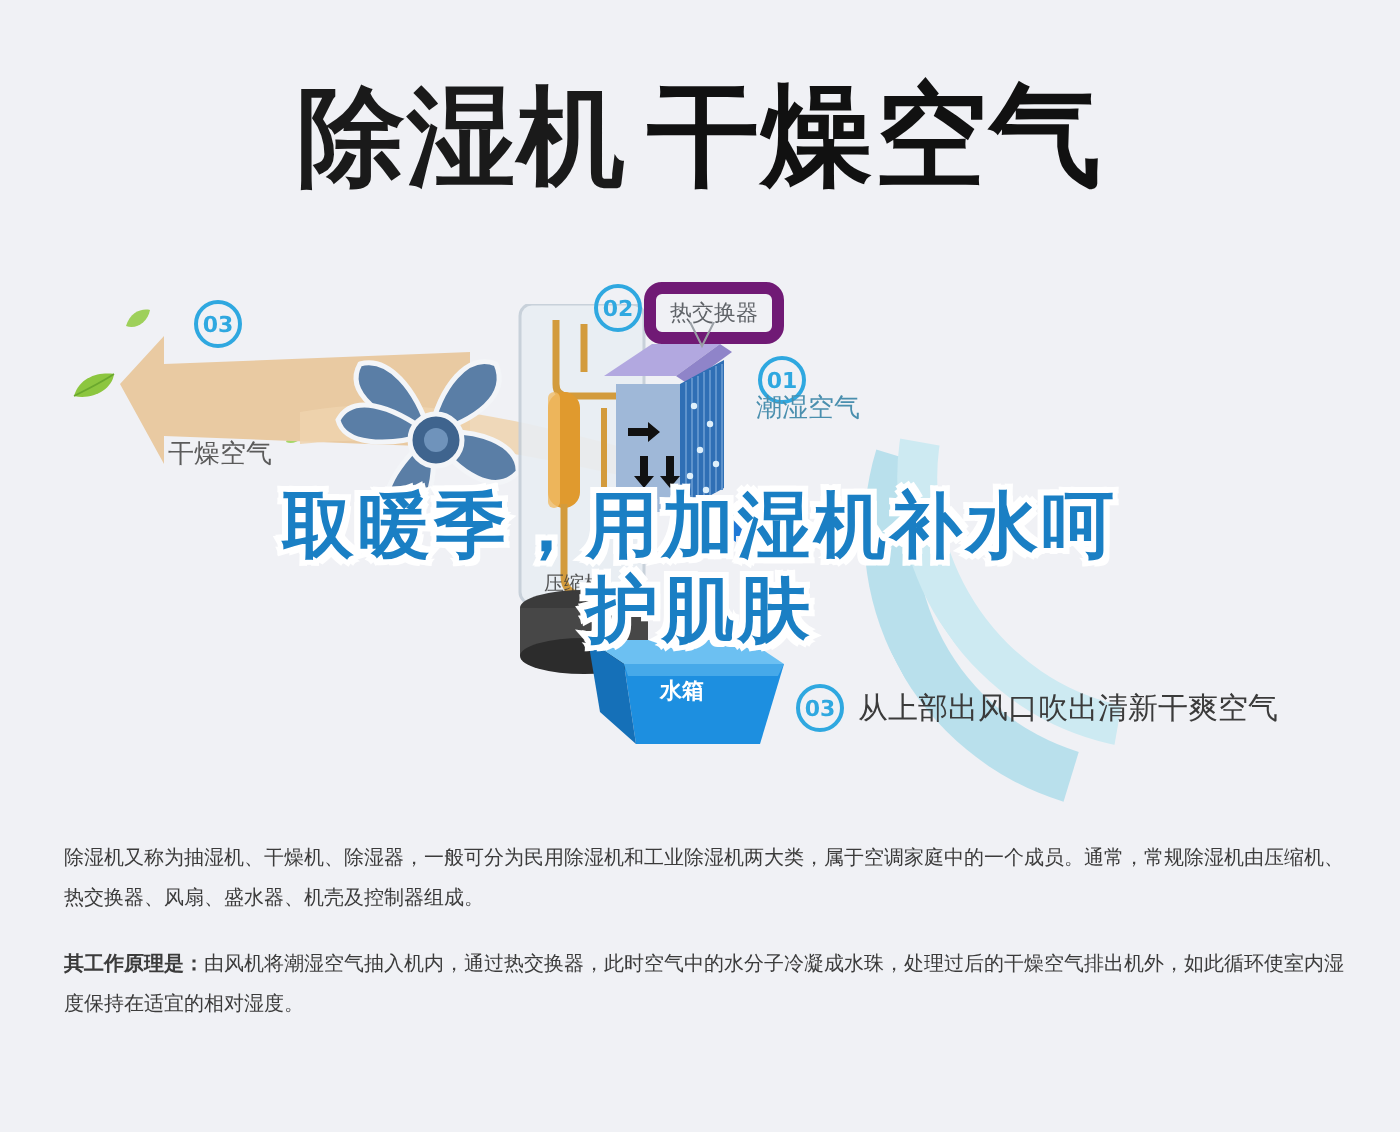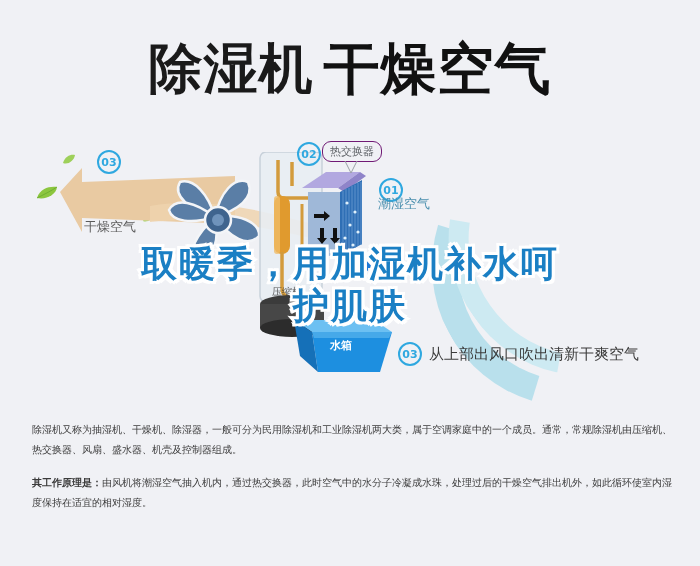--- a/index.html
+++ b/index.html
@@ -76,21 +76,21 @@
     position:absolute;
     width:20px;height:20px;border-radius:50%;
     border:2px solid #2fa8e0;color:#2fa8e0;
     font-size:11px;font-weight:bold;
     display:flex;align-items:center;justify-content:center;
     background:transparent;
     font-family:"DejaVu Sans","Liberation Sans",sans-serif;
   }
   .callout{
     position:absolute;
-    border:1px solid #701a75;border-radius:9px;
+    border:6px solid #701a75;border-radius:9px;
     background:rgba(240,241,245,0.85);
     color:#5f6368;font-size:11px;
     padding:2px 7px;white-space:nowrap;
     font-family:"DejaVu Sans","Liberation Sans",sans-serif;
   }
   .ill-label{
     position:absolute;color:#5b5b5b;font-size:13px;white-space:nowrap;
     font-family:"DejaVu Sans","Liberation Sans",sans-serif;
     margin-left:24px;
   }

